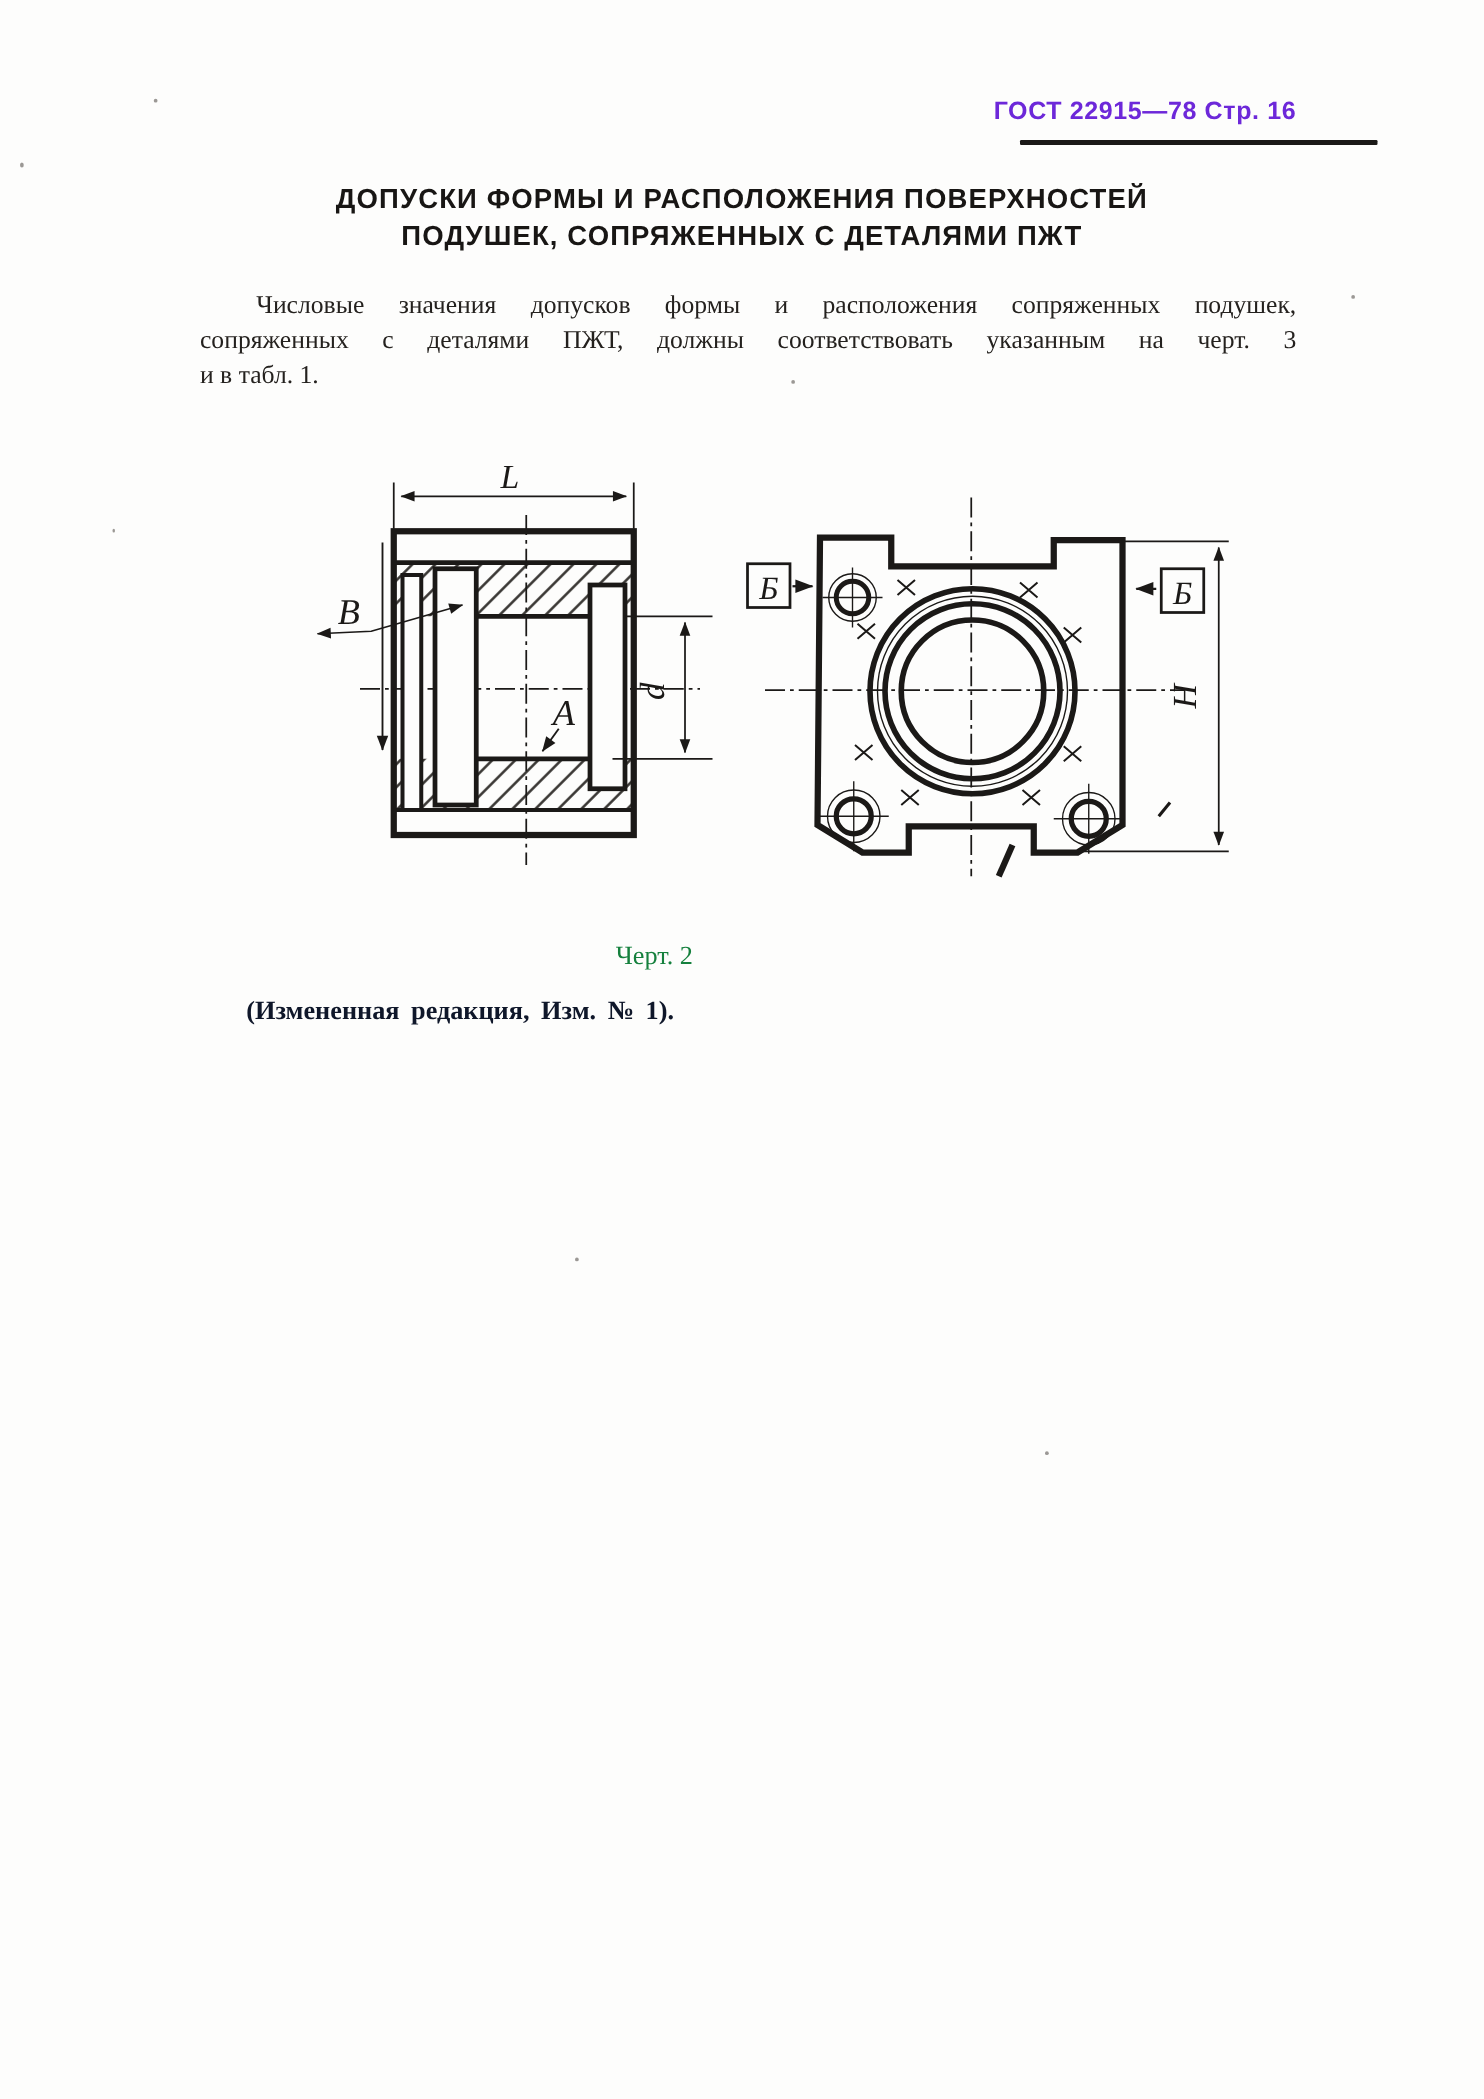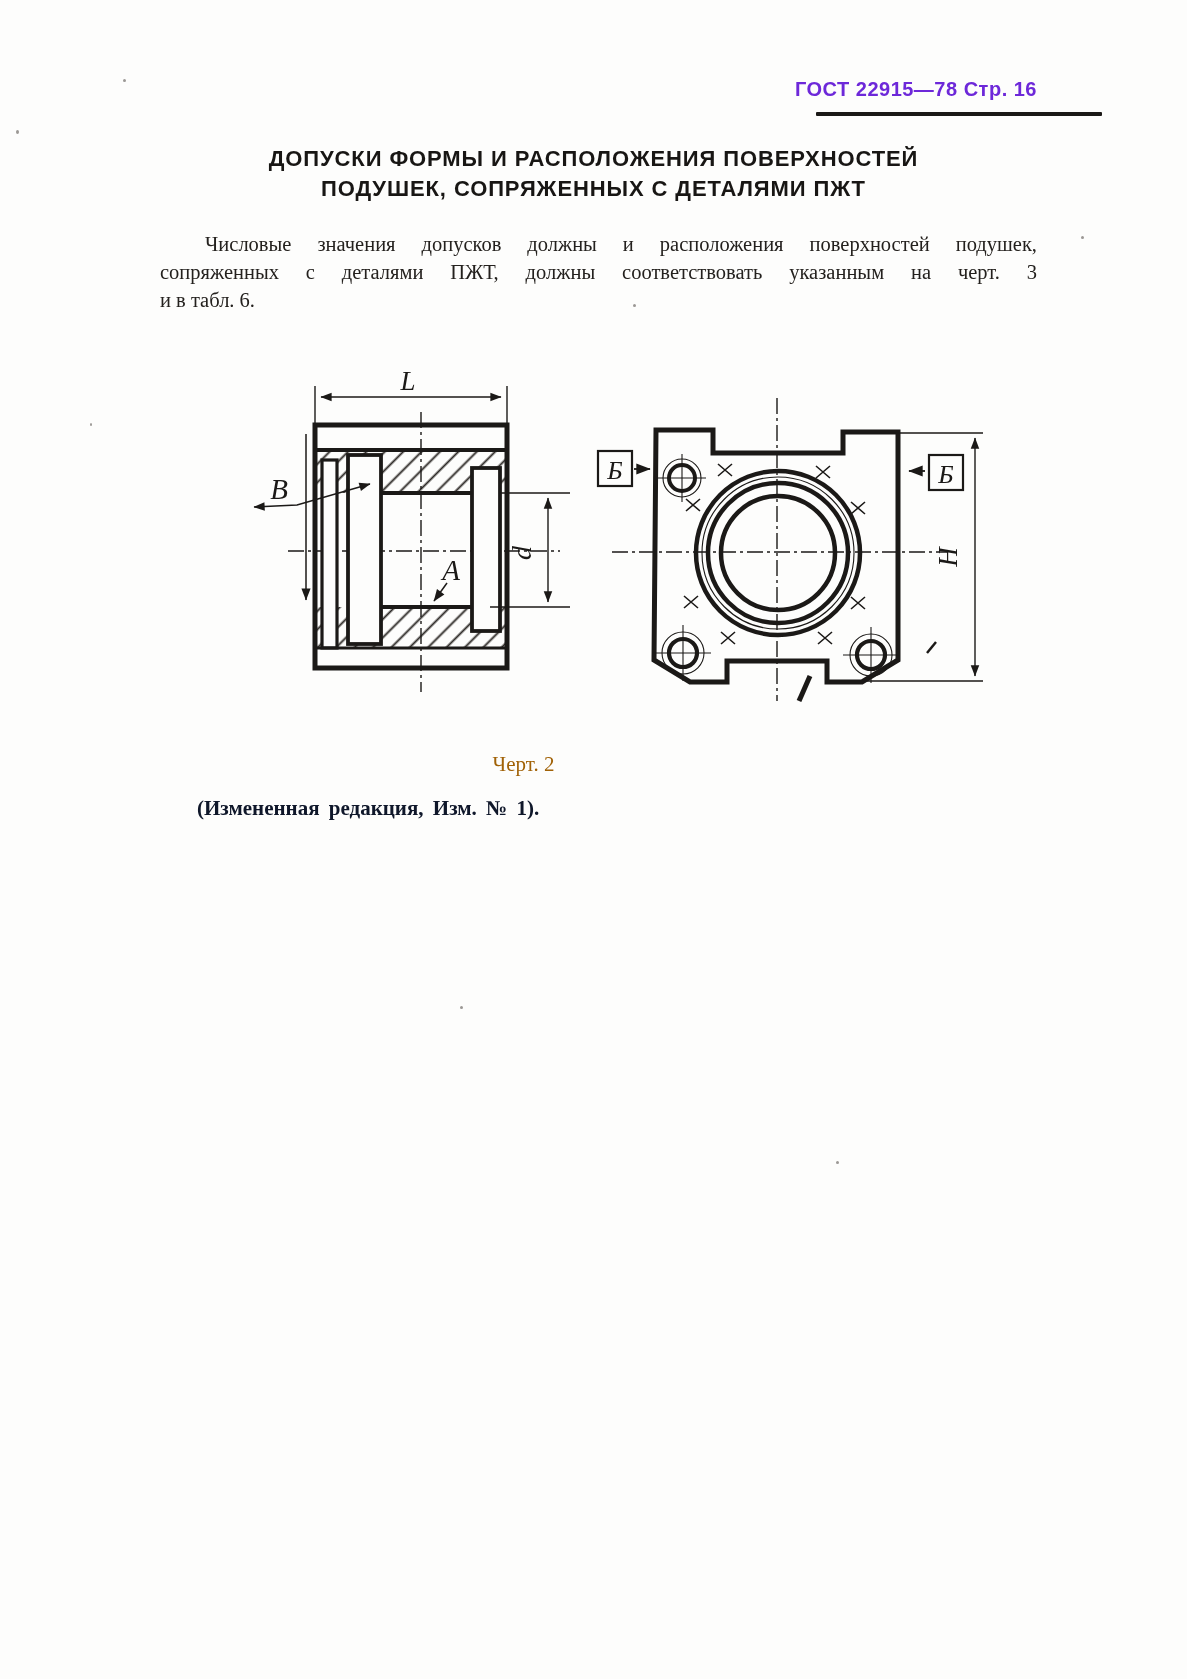--- a/index.html
+++ b/index.html
@@ -19,44 +19,44 @@
 
   .body-text { position:absolute; top:230px; left:160px; width:877px;
     font-size:20.5px; line-height:28px; color:#24211e; }
   .body-line { text-align:justify; text-align-last:justify; }
   .body-line.first { text-indent:45px; }
   .body-line.last { text-align:left; text-align-last:left; }
 
   .figure-svg { position:absolute; left:220px; top:340px; width:790px; height:370px; }
 
   .fig-caption { position:absolute; top:752px; left:0; width:1047px; text-align:center;
-    font-size:21px; color:#a16207; }
+    font-size:21px; color:#15803d; }
 
   .amendment { position:absolute; top:796px; left:197px;
     font-size:21px; font-weight:bold; word-spacing:4px; color:#0f172a; }
 
   .speck { position:absolute; background:#4a453f; border-radius:50%; opacity:.55; }
 
   svg text { font-family:"Liberation Serif", serif; font-style:italic; fill:#1b1917; }
 </style>
 </head>
 <body>
 
 <div class="gost-header">ГОСТ 22915—78 Стр. 16</div>
 <div class="gost-rule"></div>
 
 <div class="doc-title">
   <div>ДОПУСКИ ФОРМЫ И РАСПОЛОЖЕНИЯ ПОВЕРХНОСТЕЙ</div>
   <div>ПОДУШЕК, СОПРЯЖЕННЫХ С ДЕТАЛЯМИ ПЖТ</div>
 </div>
 
 <div class="body-text">
-  <div class="body-line first">Числовые значения допусков должны и расположения поверхностей подушек,</div>
+  <div class="body-line first">Числовые значения допусков формы и расположения сопряженных подушек,</div>
   <div class="body-line">сопряженных с деталями ПЖТ, должны соответствовать указанным на черт. 3</div>
-  <div class="body-line last">и в табл. 6.</div>
+  <div class="body-line last">и в табл. 1.</div>
 </div>
 
 <svg class="figure-svg" viewBox="220 340 790 370" xmlns="http://www.w3.org/2000/svg">
   <defs>
     <marker id="arr" viewBox="0 0 10 10" refX="9.5" refY="5" markerWidth="11" markerHeight="8" orient="auto-start-reverse">
       <path d="M0,1.2 L10,5 L0,8.8 Z" fill="#1b1917"></path>
     </marker>
     <pattern id="hatch" width="13" height="13" patternUnits="userSpaceOnUse" patternTransform="rotate(-45)">
       <rect width="13" height="13" fill="#fdfdfc"></rect>
       <line x1="0" y1="6.5" x2="13" y2="6.5" stroke="#2a2724" stroke-width="1.9"></line>

